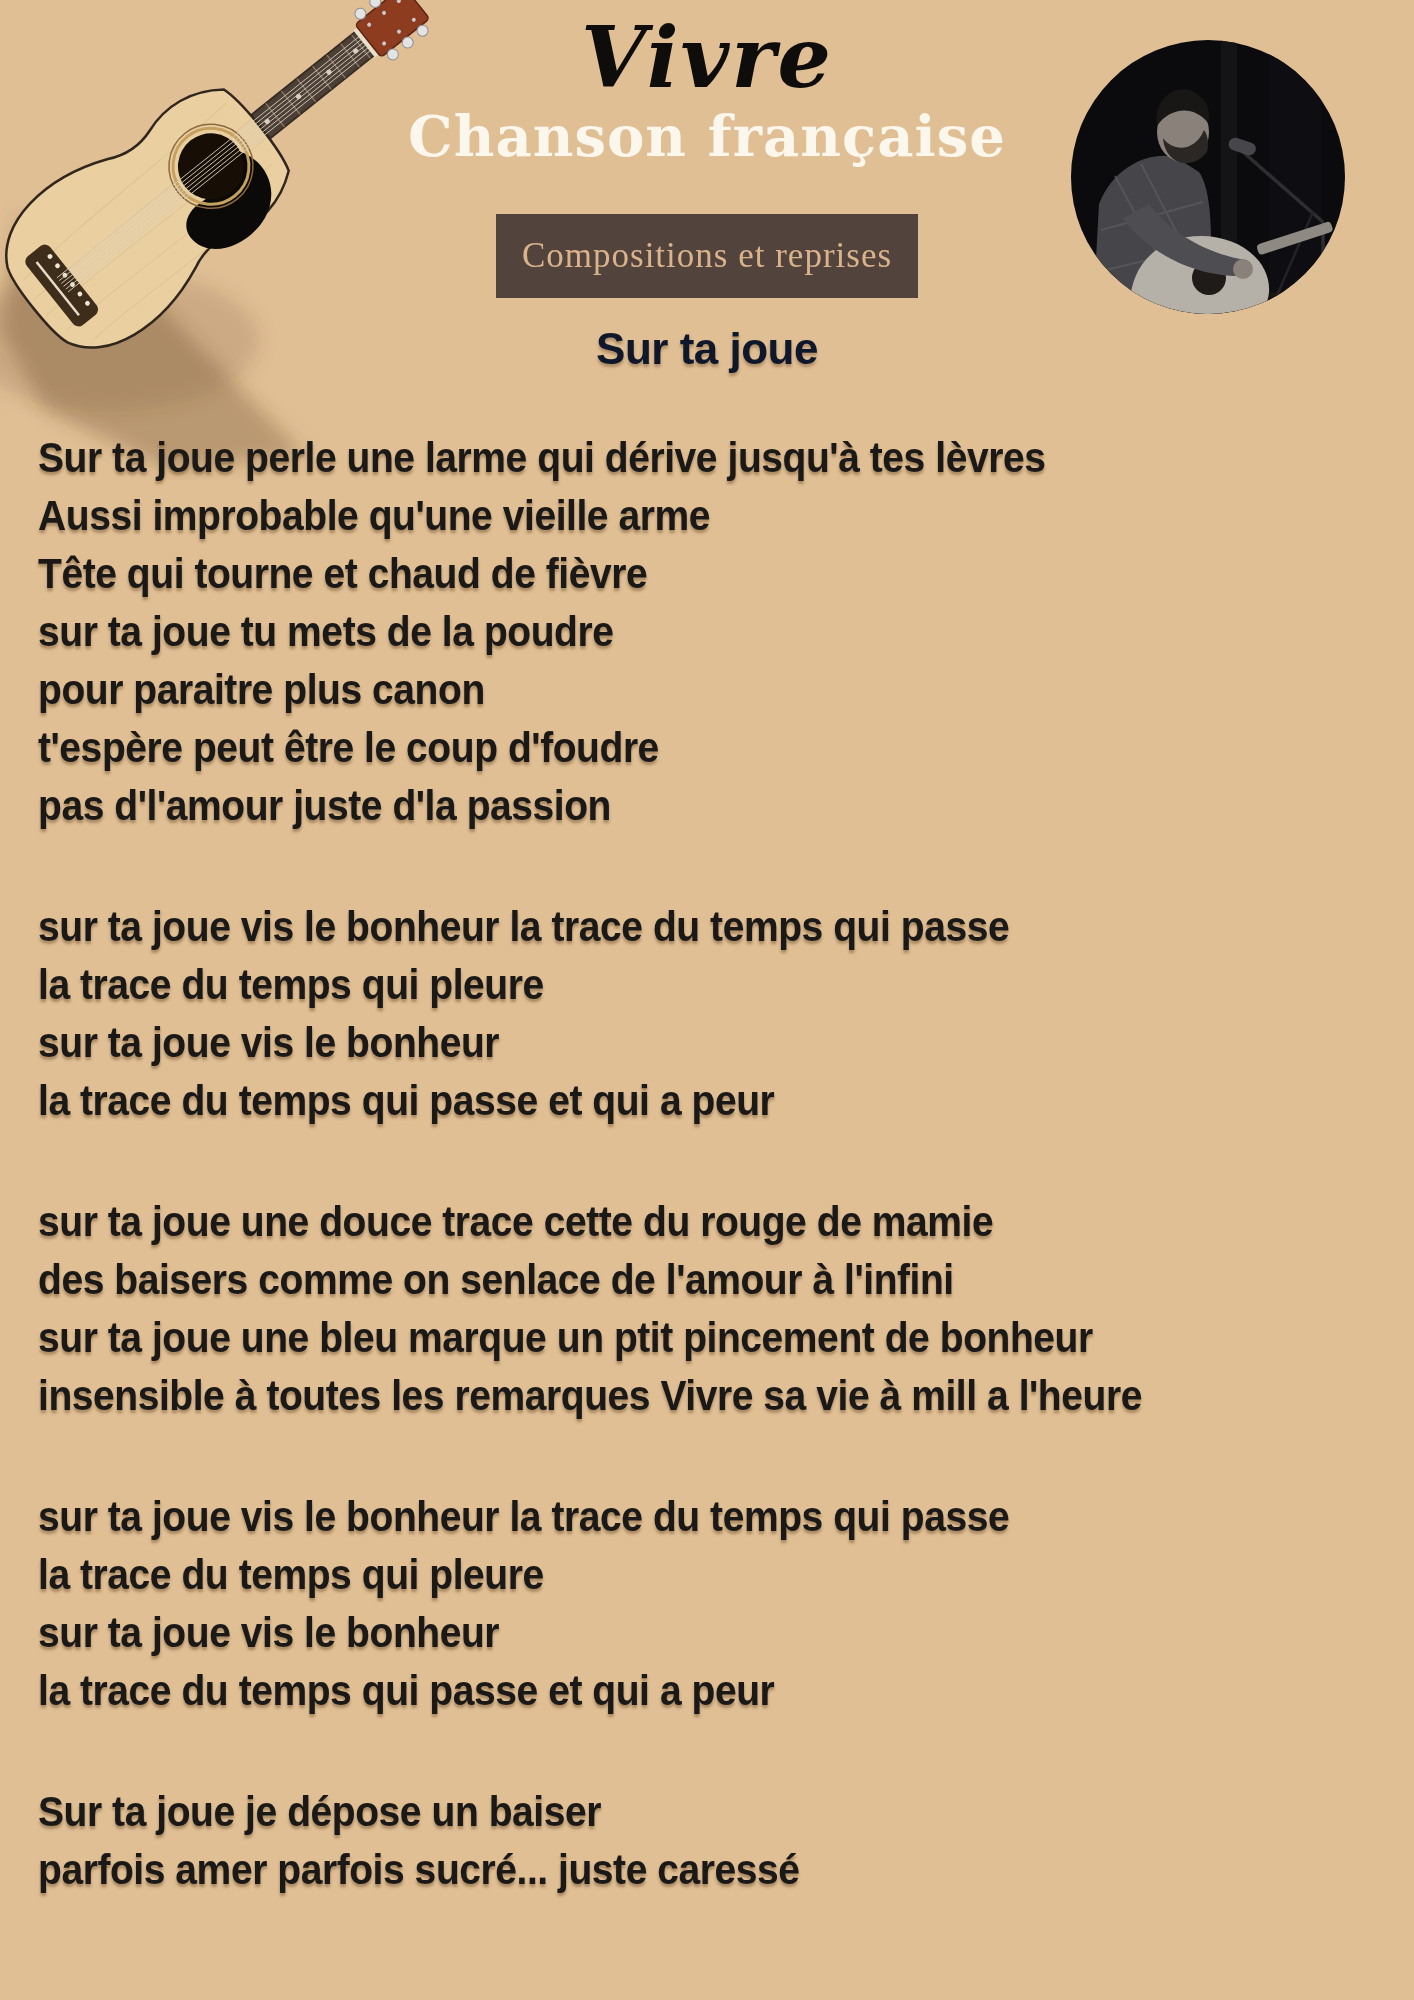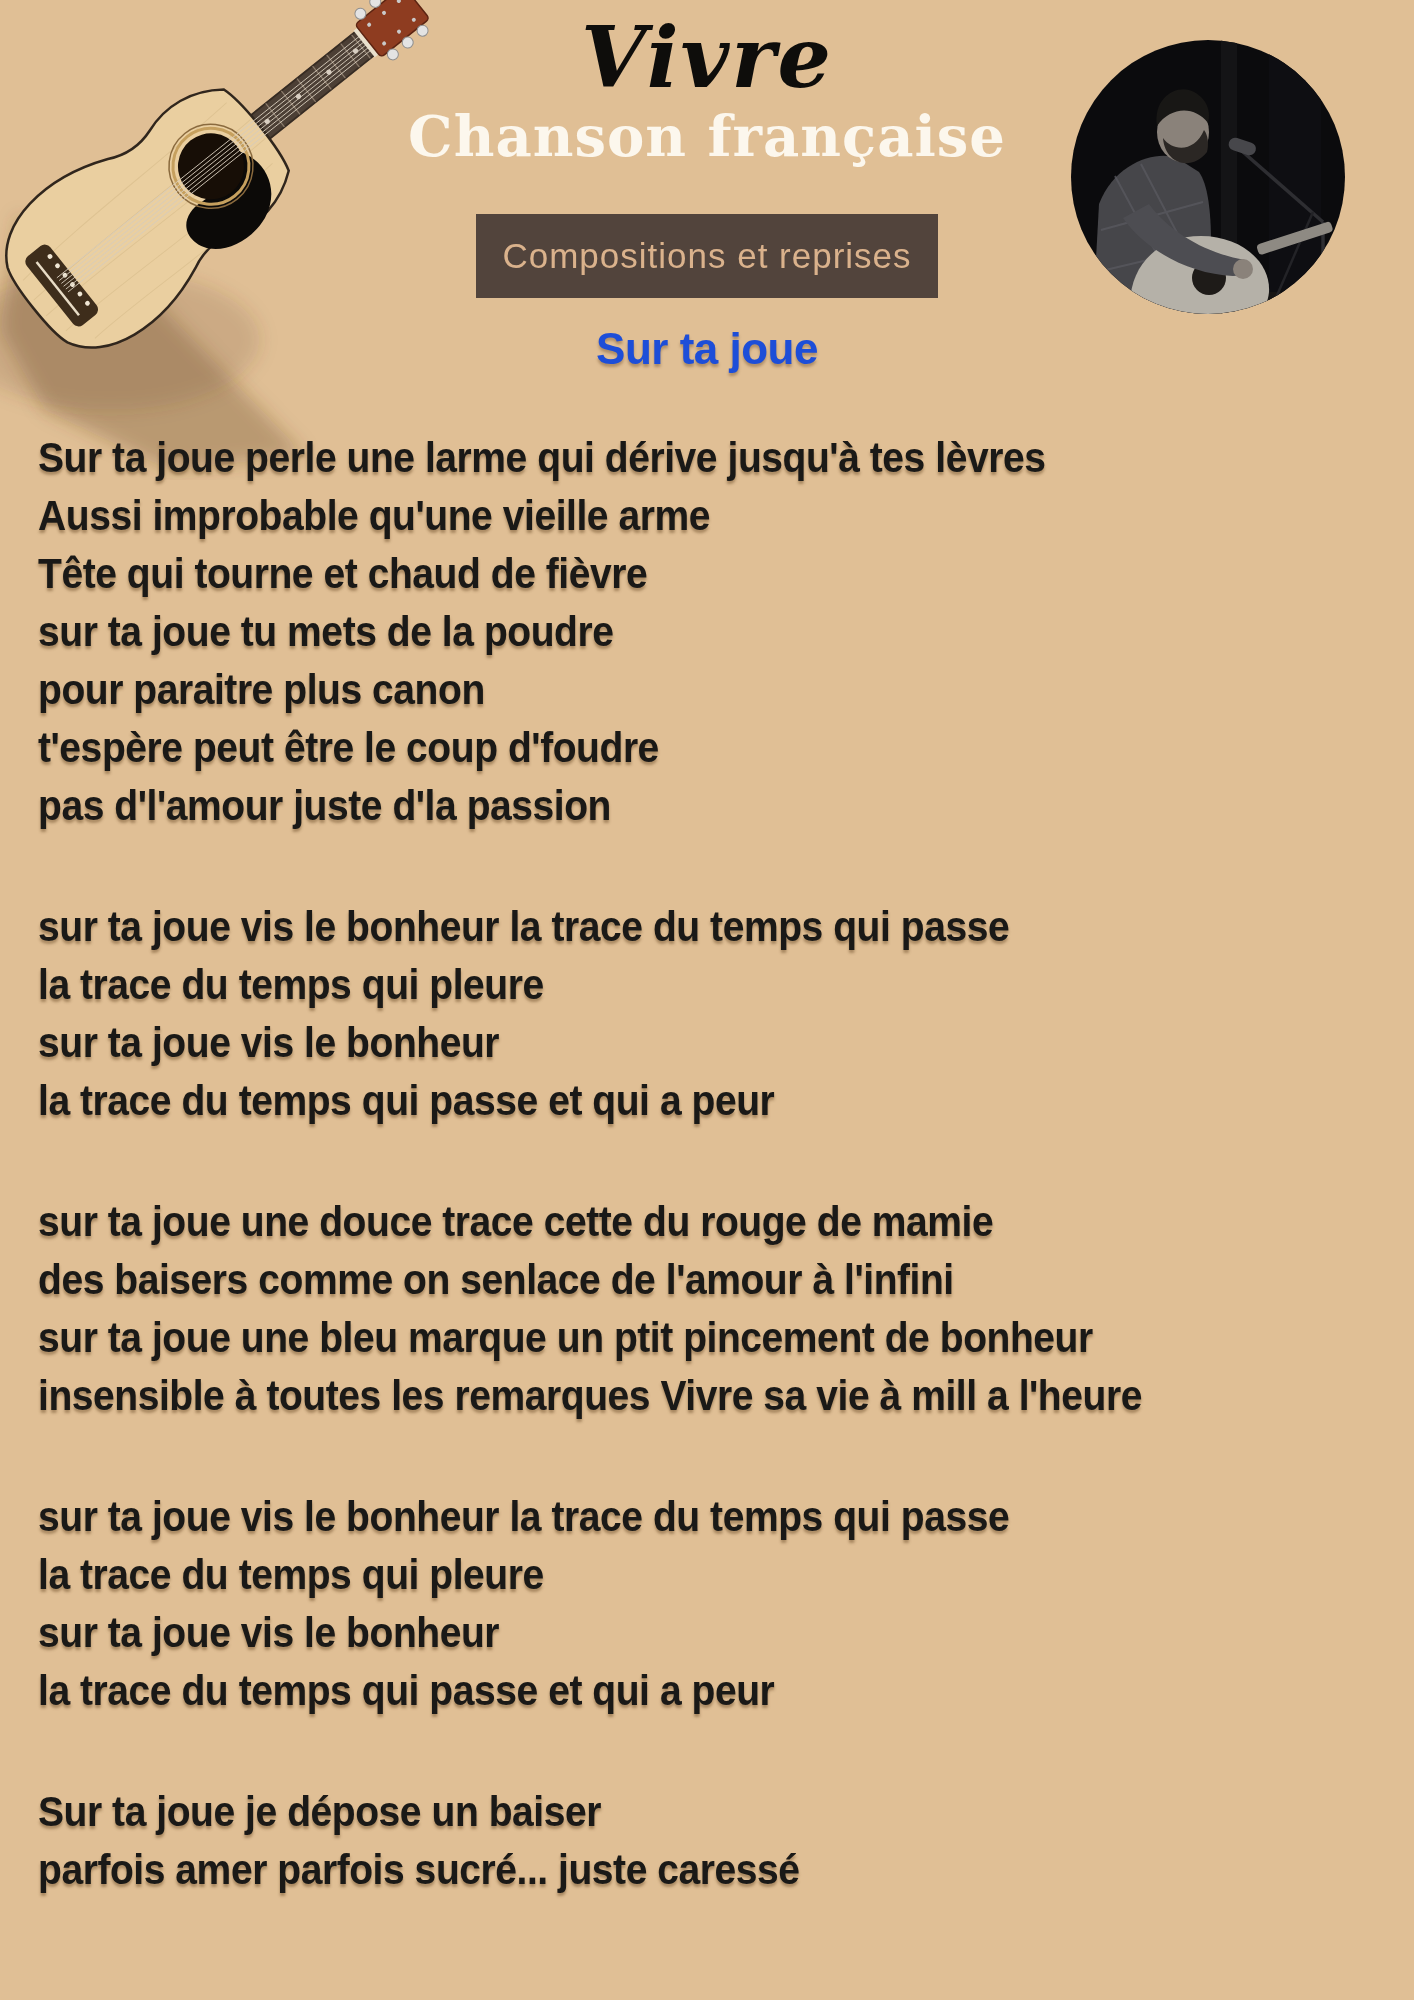--- a/index.html
+++ b/index.html
@@ -16,25 +16,25 @@
     font-size:84px;line-height:96px;color:#0e0d0b;letter-spacing:2px;
   }
   .subtitle{
     font-family:"DejaVu Serif",serif;font-weight:700;
     font-size:56px;line-height:60px;color:#fcf7ed;letter-spacing:1px;
   }
   .badge{
     display:inline-block;margin-top:48px;
     background:#52443c;color:#dab28c;
     font-size:35px;line-height:84px;height:84px;
-    padding:0 26px;letter-spacing:1px;font-weight:400;
+    padding:0 26px;letter-spacing:1px;font-weight:400;font-family:Liberation Serif, serif;
   }
   .song-title{
     position:absolute;top:324px;left:50%;transform:translateX(-50%);
-    font-size:44px;font-weight:bold;color:#1d4ed8;letter-spacing:-0.5px;
+    font-size:44px;font-weight:bold;color:#0f172a;letter-spacing:-0.5px;
     text-shadow:0 3px 3px rgba(97,66,32,0.40);white-space:nowrap;
   }
   
   .lyrics{
     position:absolute;left:38px;top:429px;
     transform:scaleX(0.93);transform-origin:0 0;
     font-weight:bold;font-size:42px;line-height:58px;
     color:#1a1917;letter-spacing:-0.5px;white-space:nowrap;
     text-shadow:0 3px 3px rgba(97,66,32,0.45);
   }

